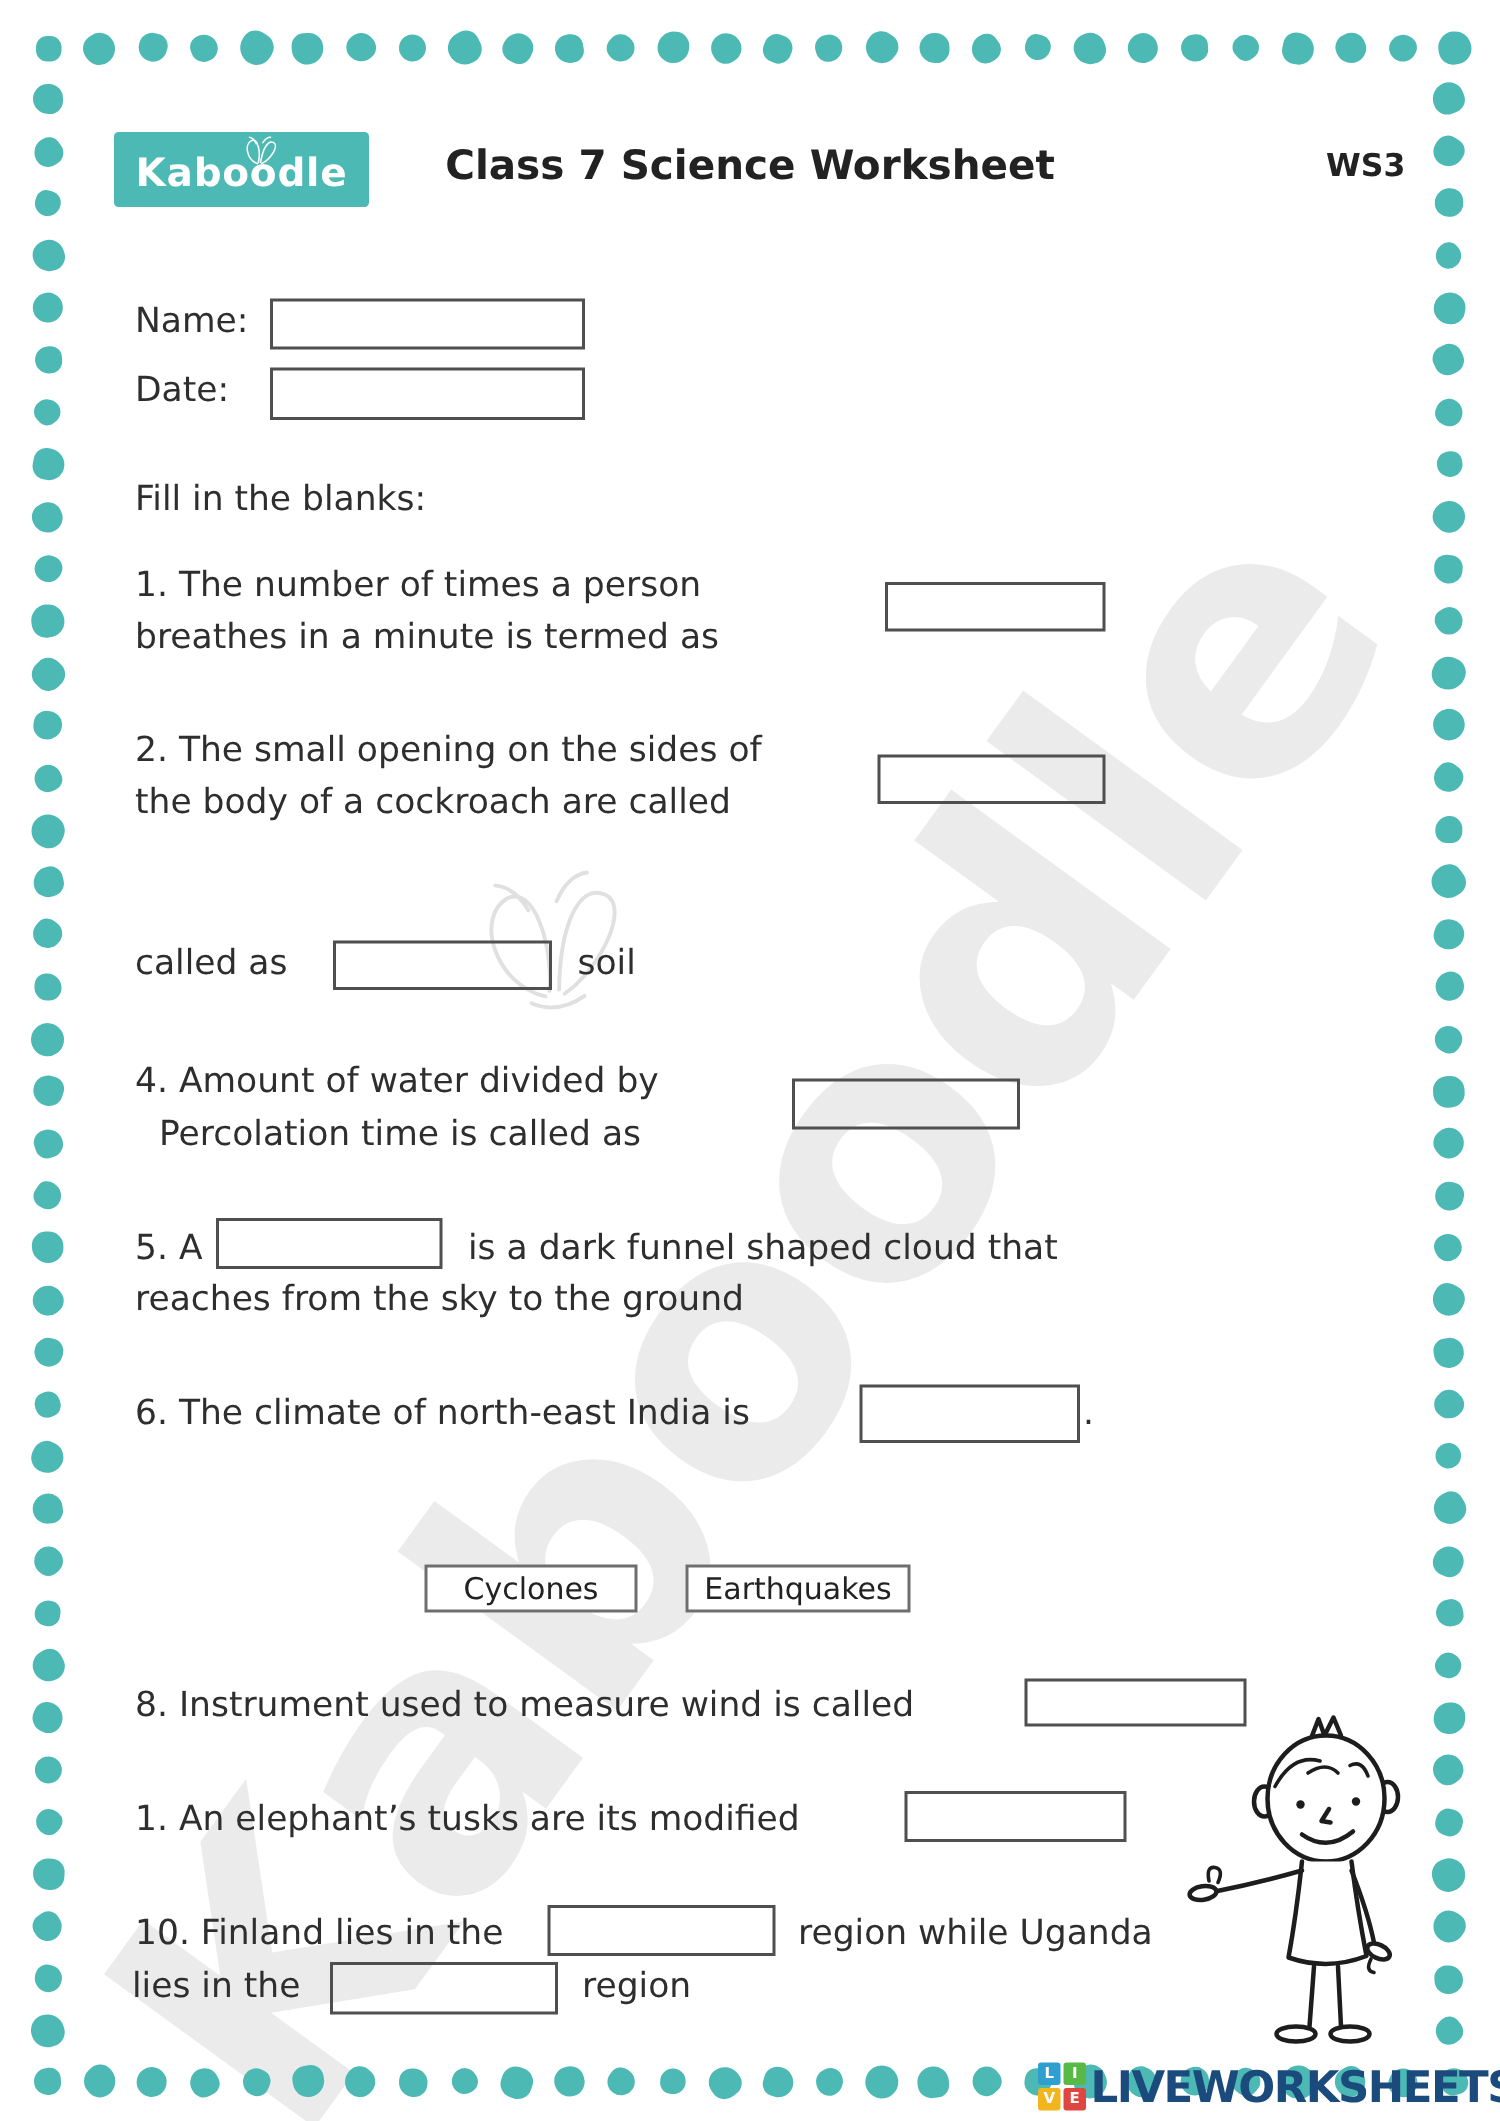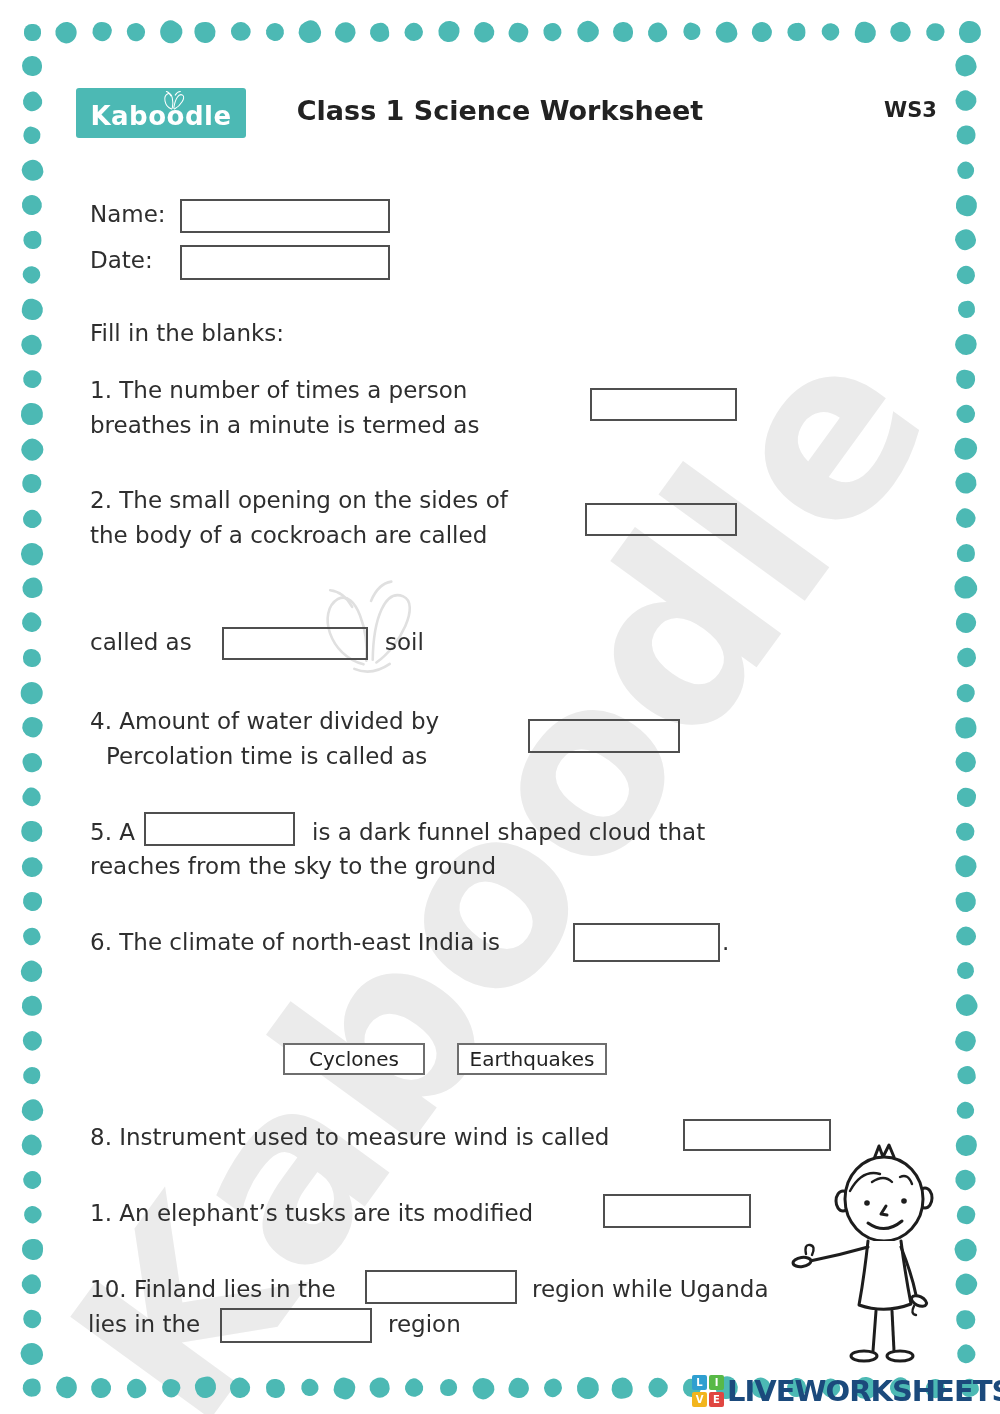--- a/index.html
+++ b/index.html
@@ -192,21 +192,21 @@
 
   <div class="logo" style="background: rgb(76, 185, 180);">
     <svg class="logo-butterfly" width="30" height="22" viewBox="0 0 40 30" fill="none" stroke="#ffffff" stroke-width="1.4" stroke-linecap="round">
       <path d="M 18 26 C 8 22 6 8 13 5 C 19 3 21 16 19 25"></path>
       <path d="M 21 25 C 23 12 28 4 33 7 C 38 10 30 22 22 26"></path>
       <path d="M 17 8 Q 15 3 11 2"></path>
       <path d="M 23 7 Q 26 2 30 2"></path>
     </svg>
     <span class="logo-text">Kaboodle</span>
   </div>
-  <div class="title">Class 1 Science Worksheet</div>
+  <div class="title">Class 7 Science Worksheet</div>
   <div class="ws-code">WS3</div>
 
   <span class="t" style="left:90px;top:201px;">Name:</span>
   <input class="blank" style="left: 180px; top: 199px; width: 210px; height: 34px;">
   <span class="t" style="left:90px;top:247px;text-align:center;">Date:</span>
   <input class="blank" style="left: 180px; top: 245px; width: 210px; height: 35px;">
 
   <span class="t" style="left:90px;top:320px;">Fill in the blanks:</span>
 
   <span class="t" style="left:90px;top:377px;">1. The number of times a person</span>

